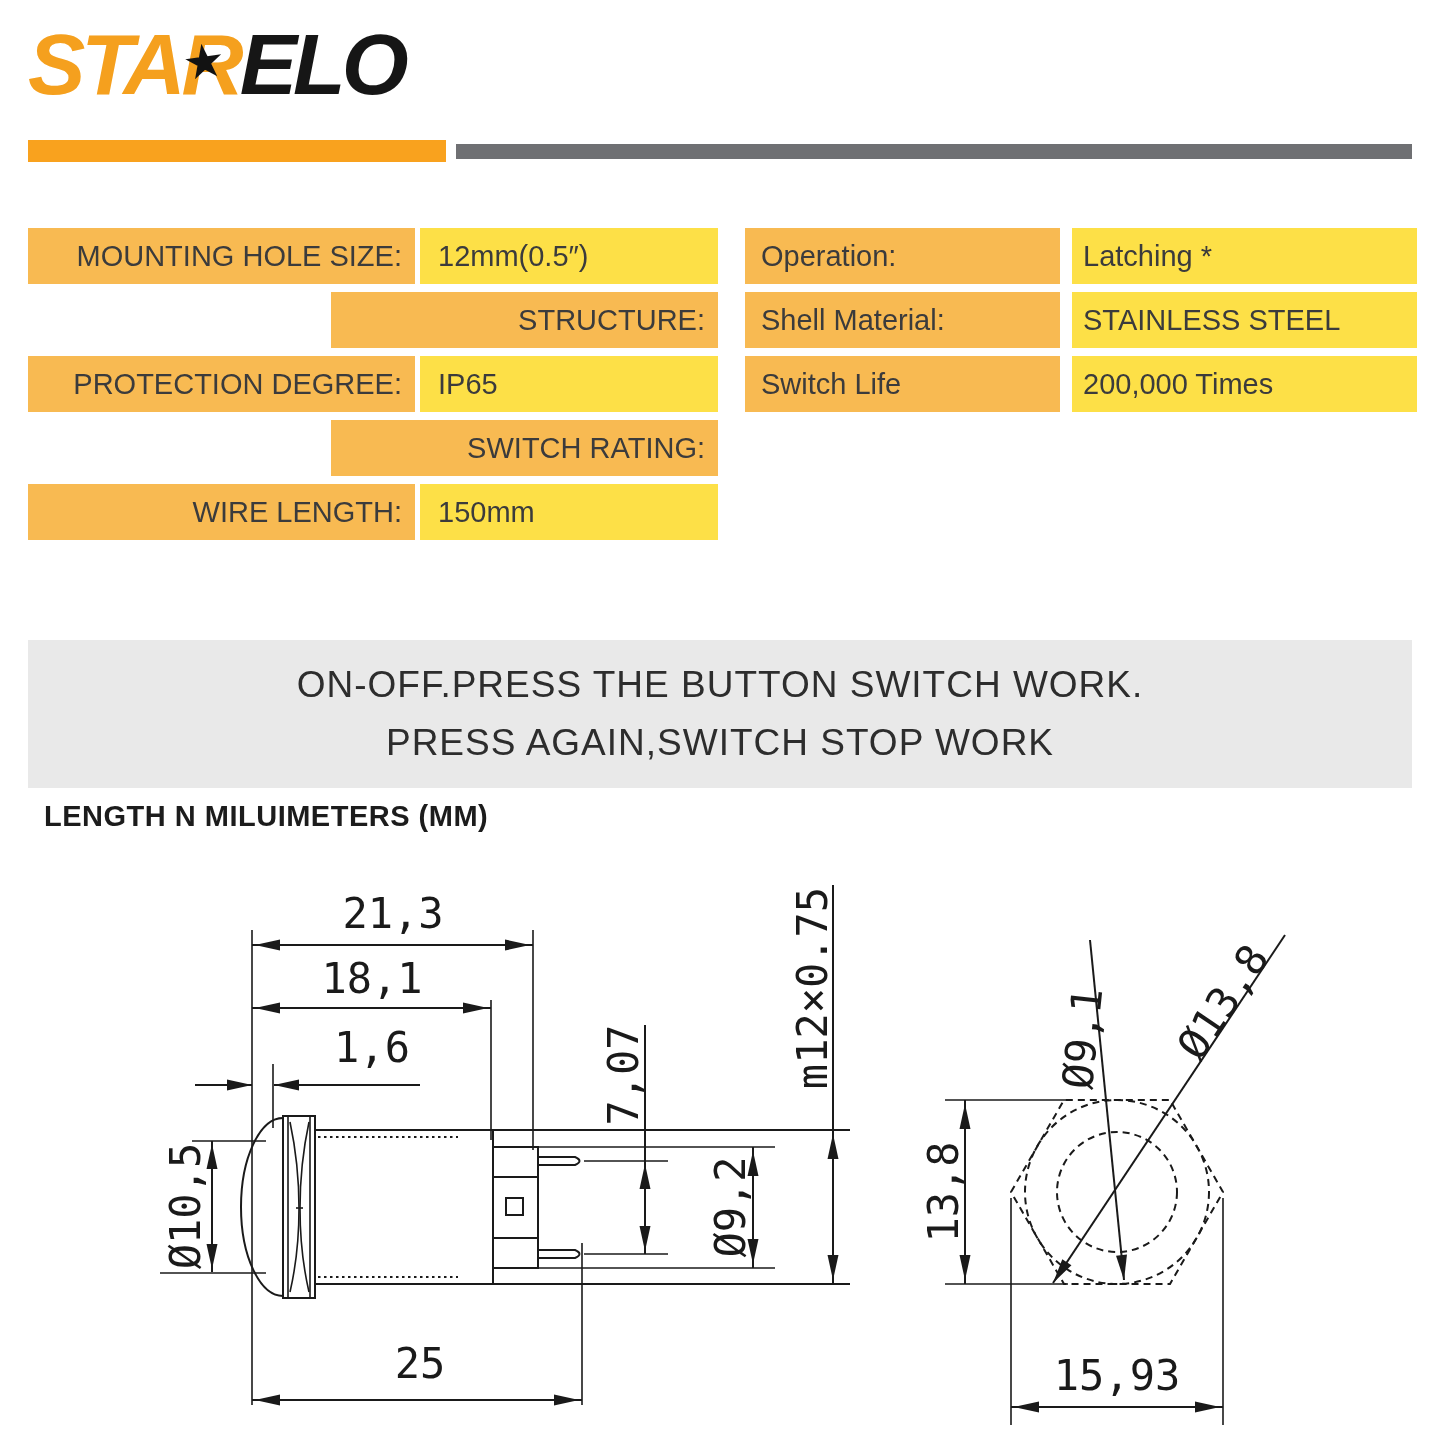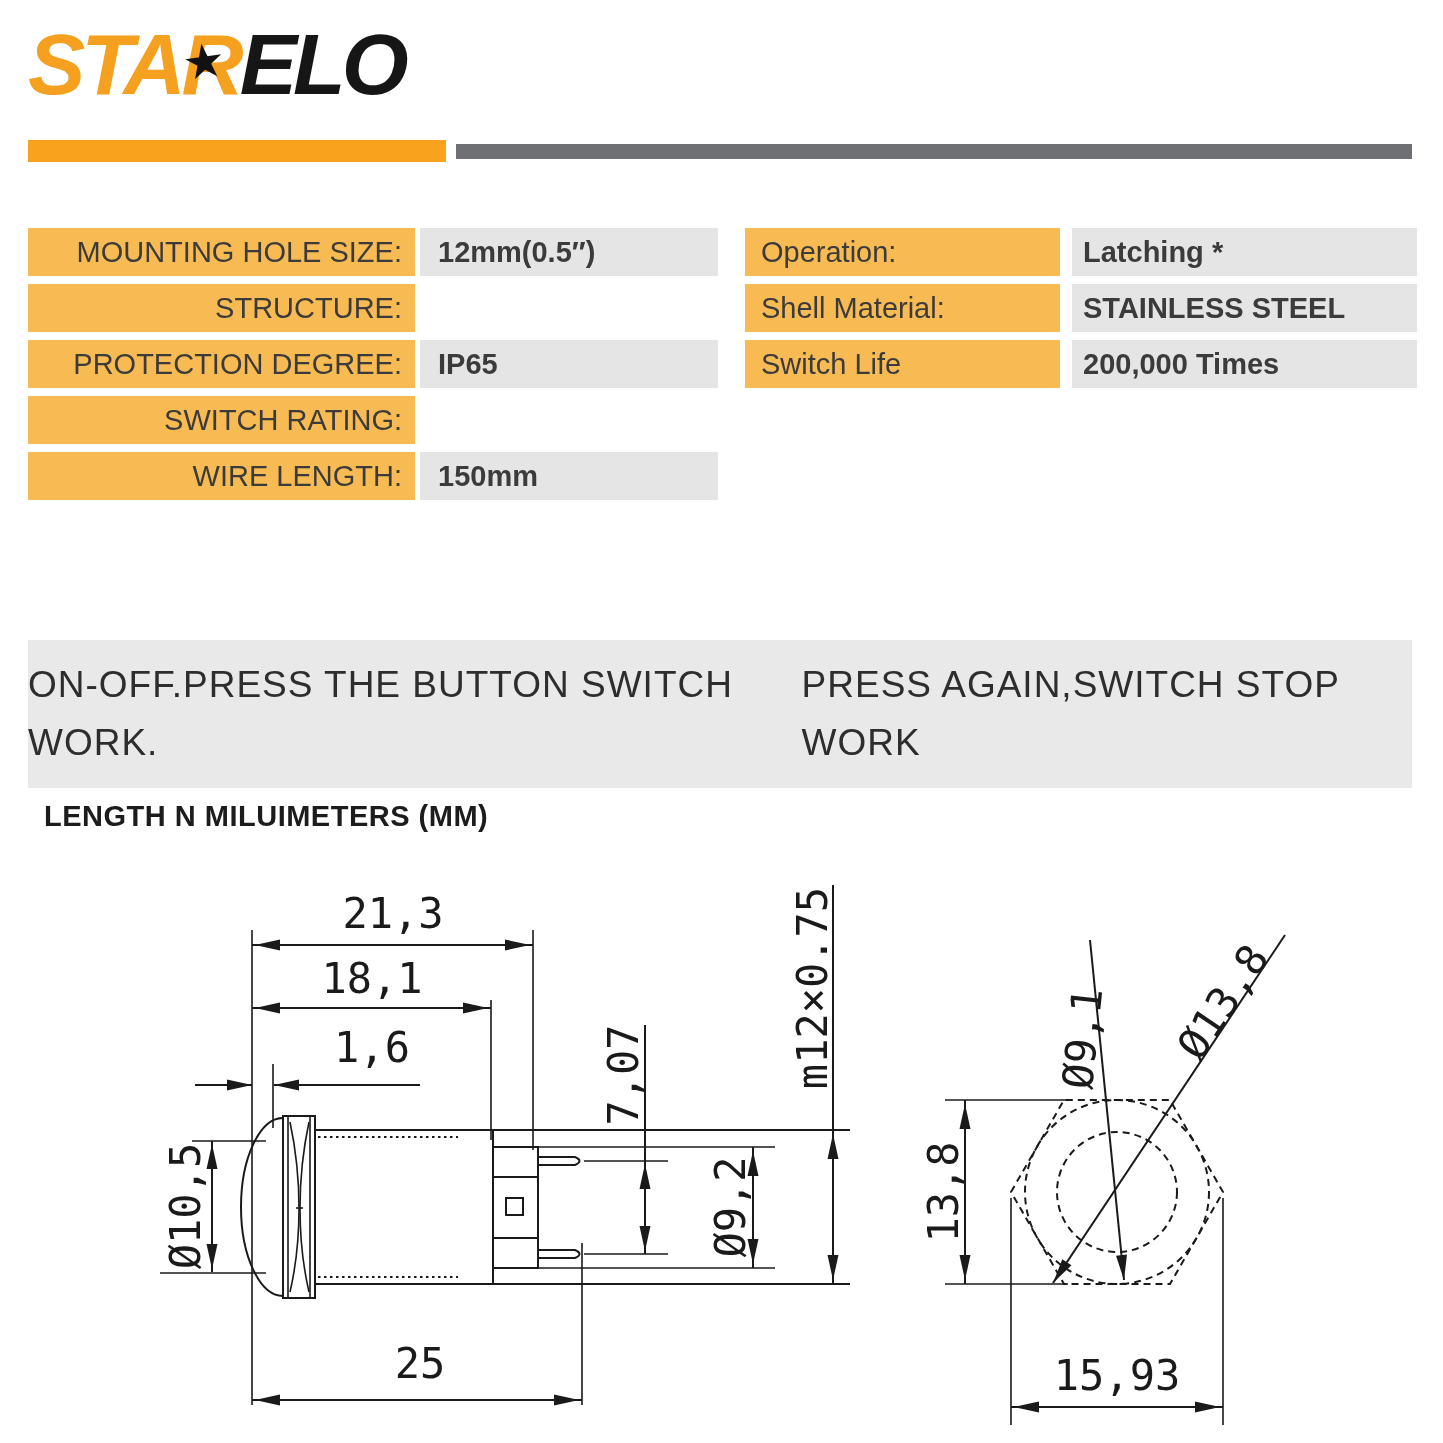--- a/index.html
+++ b/index.html
@@ -13,32 +13,32 @@
   .logo .black{color:#161616;}
   .logo-star{position:absolute;left:157px;top:-2px;font-size:42px;font-style:normal;
              color:#121212;transform:rotate(-8deg);letter-spacing:0;}
   .bar-orange{position:absolute;left:28px;top:140px;width:418px;height:22px;background:#F9A21E;}
   .bar-gray{position:absolute;left:456px;top:144px;width:956px;height:15px;background:#6F7073;}
 
   
   .spec-table{position:absolute;top:228px;}
   .spec-table.left{left:28px;width:690px;}
   .spec-table.right{left:745px;width:672px;}
-  .spec-row{display:flex;height:48px;margin-bottom:8px;}
+  .spec-row{display:flex;height:56px;margin-bottom:8px;justify-content:flex-end;}
   .cell{display:flex;align-items:center;font-size:29px;color:#3B3B3C;}
   .cell.label{background:#F8BA52;}
-  .cell.value{background:#e5e5e5;flex:1;font-weight:bold;}
+  .cell.value{background:#fde047;flex:1;}
   .left .cell.label{width:387px;justify-content:flex-end;padding-right:13px;box-sizing:border-box;}
   .left .cell.value{margin-left:5px;padding-left:18px;}
   .right .cell.label{width:315px;padding-left:16px;box-sizing:border-box;}
   .right .cell.value{margin-left:12px;padding-left:11px;}
 
   
   .notice{position:absolute;left:28px;top:640px;width:1384px;height:148px;background:#E9E9E9;
-          display:flex;flex-direction:row;align-items:center;justify-content:center;
+          display:flex;flex-direction:column;align-items:center;justify-content:center;
           font-size:37px;color:#2D2D2D;letter-spacing:1px;}
   .notice .line{line-height:58px;}
 
   
   .section-title{position:absolute;left:44px;top:800px;font-size:29px;font-weight:bold;
                  color:#1C1C1C;letter-spacing:0.5px;}
 
   
   .drawing{position:absolute;left:0;top:848px;}
   .drawing text{font-family:"DejaVu Sans Mono",monospace;font-size:42px;fill:#1A1A1A;}

